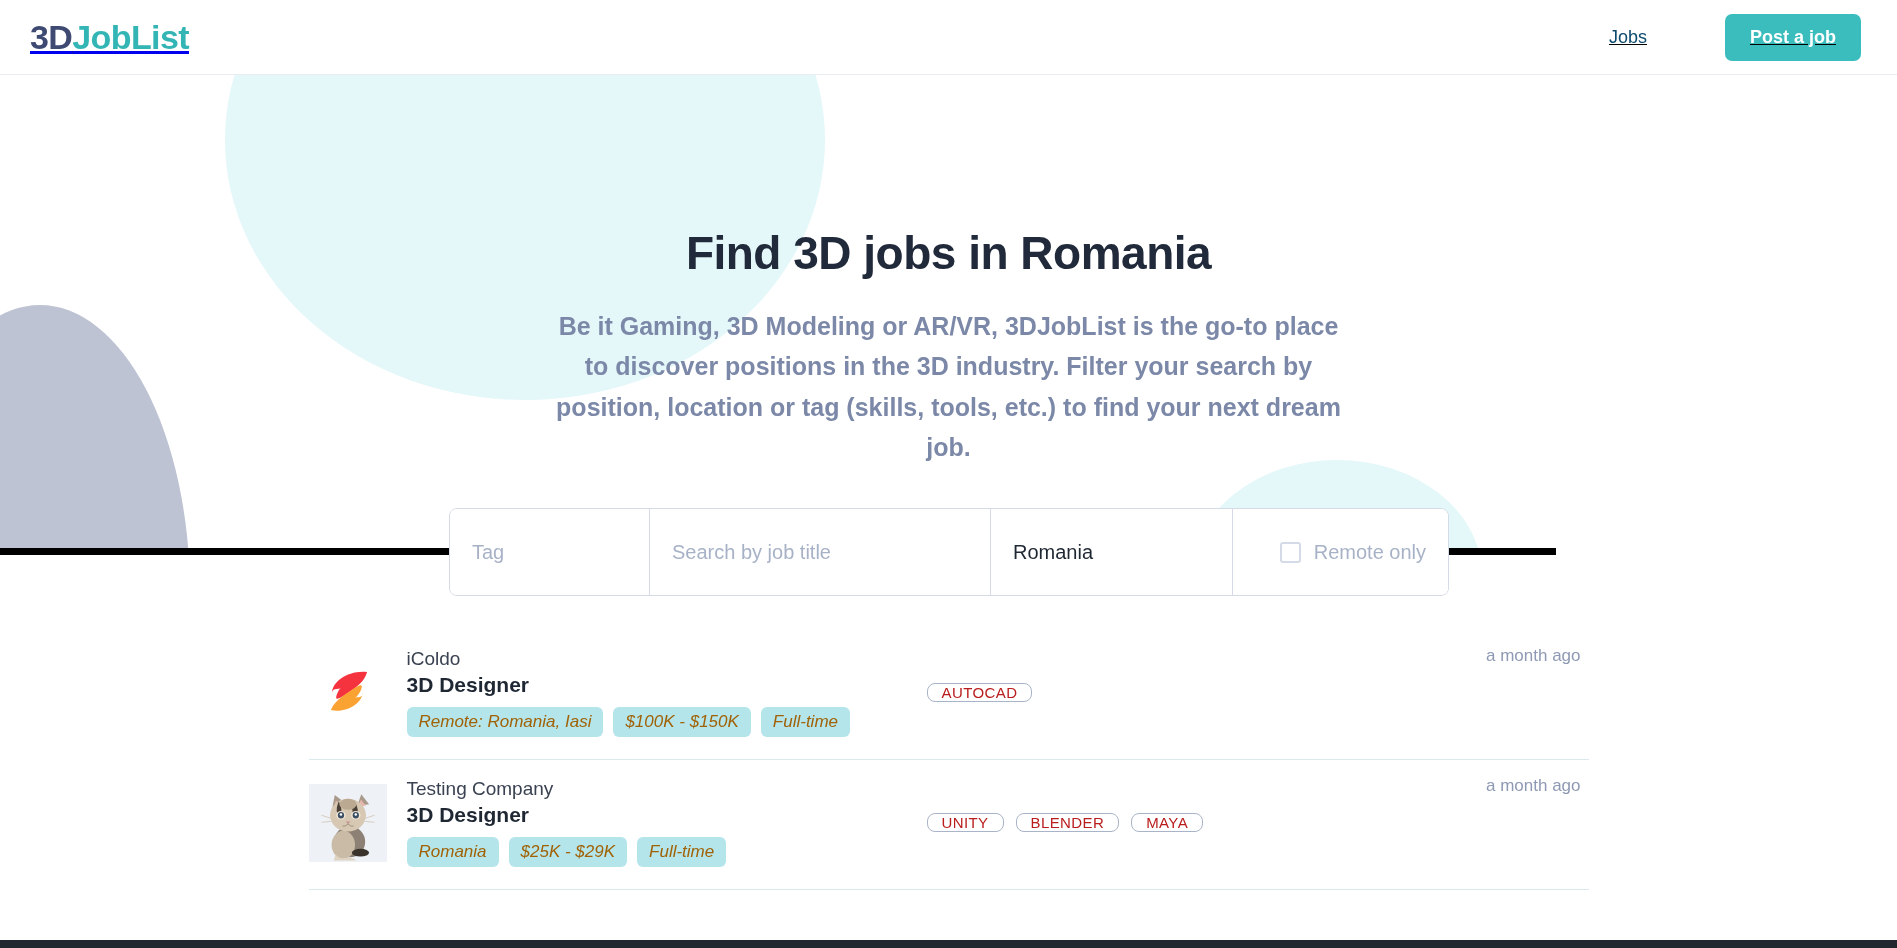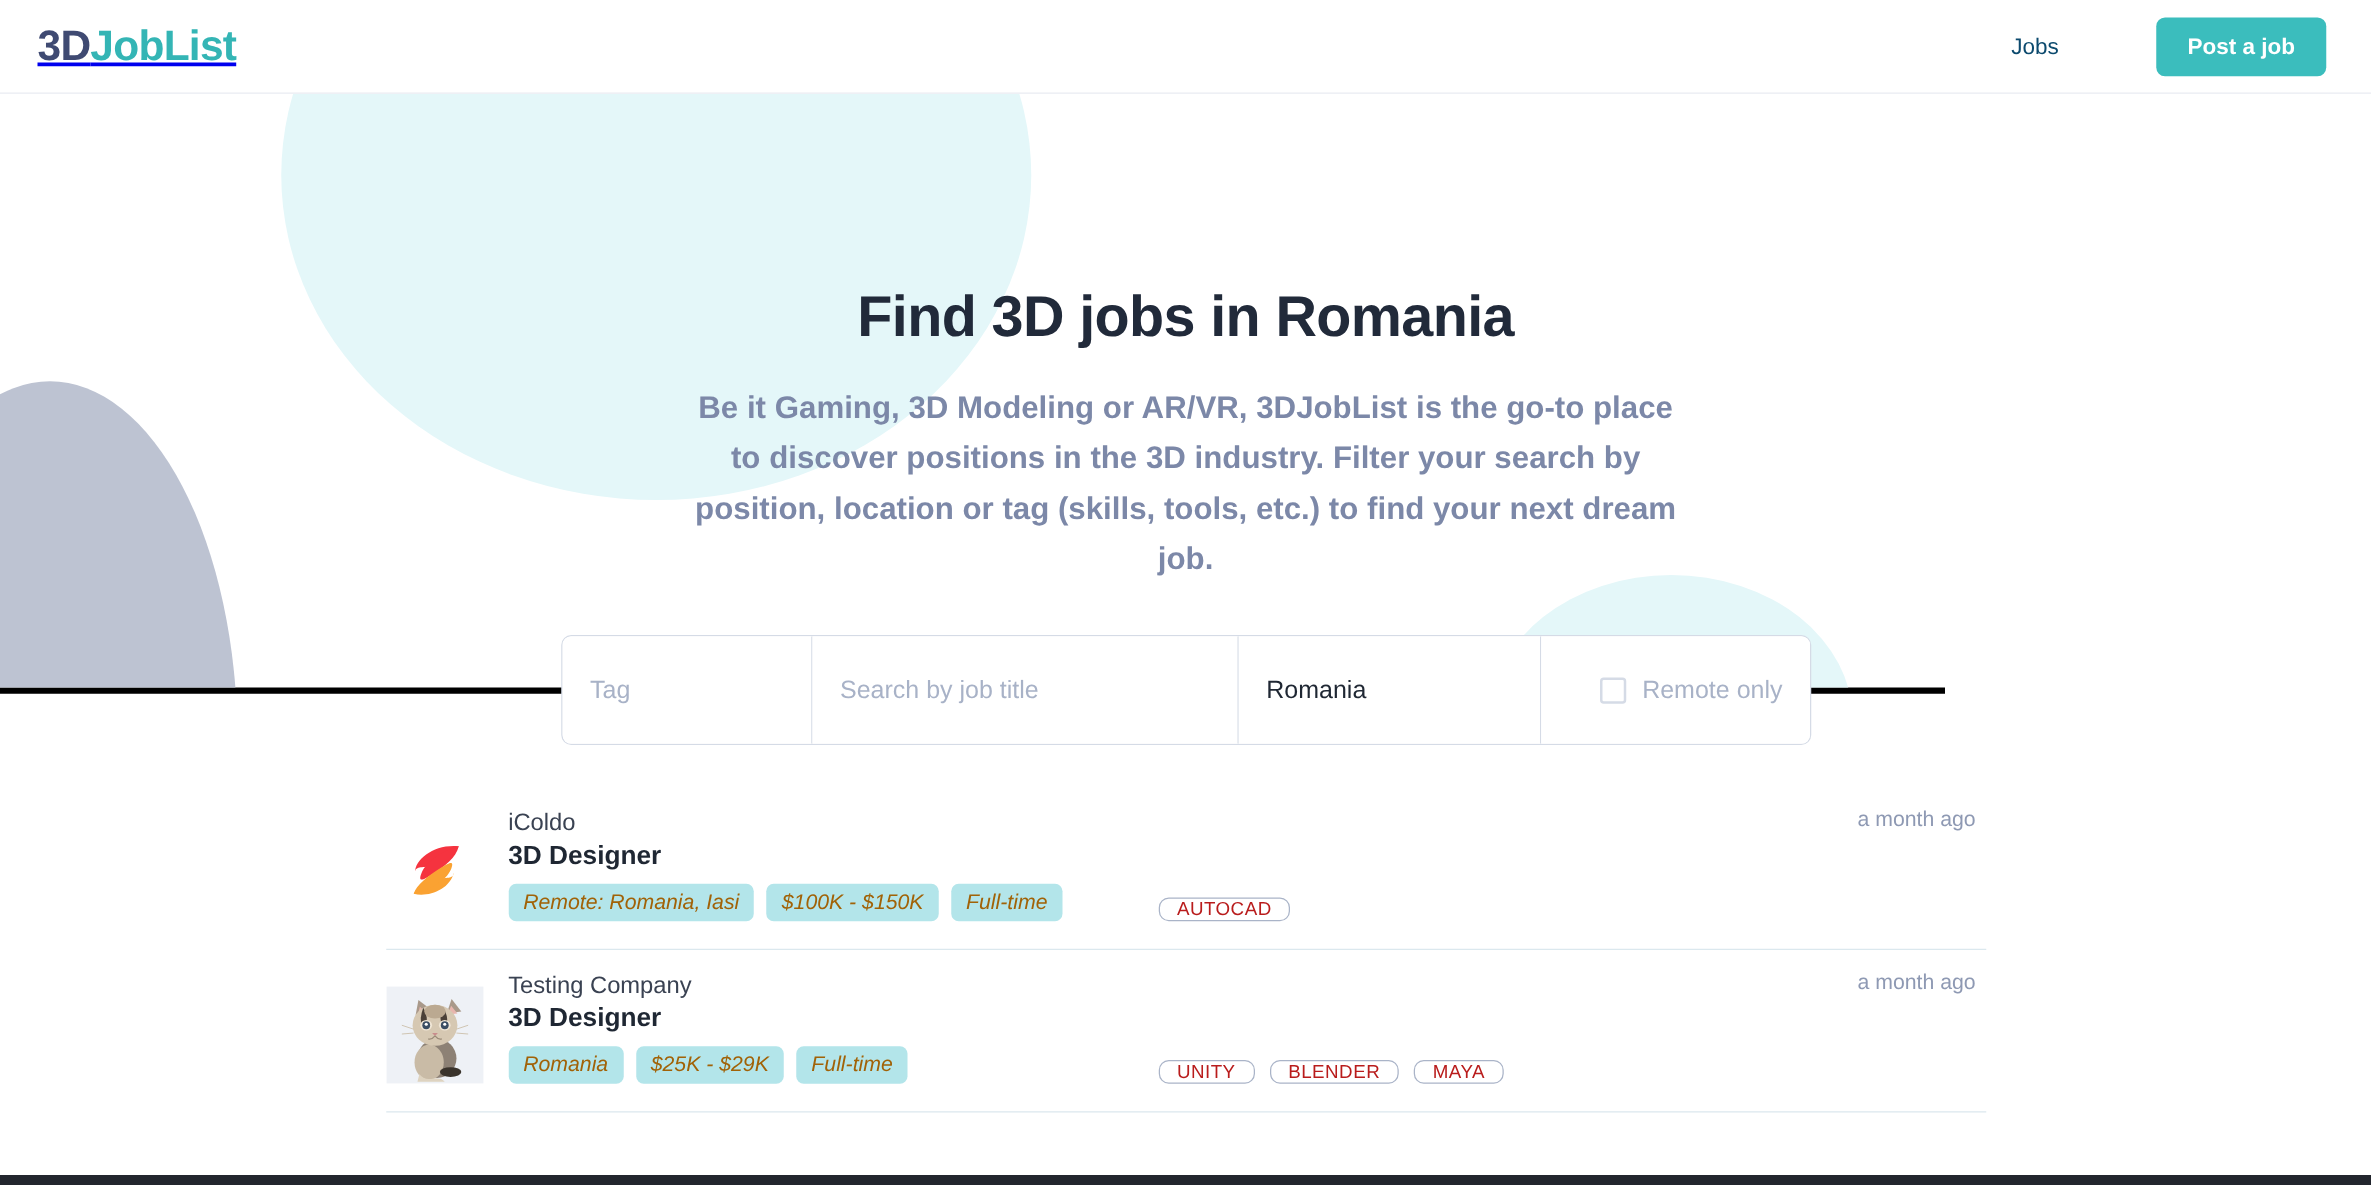--- a/index.html
+++ b/index.html
@@ -26,20 +26,21 @@
     top: 0; left: 0;
     width: 1897px;
     height: 75px;
     background: #ffffff;
     border-bottom: 1px solid #e9ecf2;
     display: flex;
     align-items: center;
     justify-content: space-between;
     padding: 0 36px 0 30px;
     z-index: 40;
+    text-decoration: underline;
   }
   .logo {
     font-size: 34px;
     font-weight: 700;
     letter-spacing: -0.6px;
     line-height: 1;
     white-space: nowrap;
     user-select: none;
   }
   .logo .l-3d   { color: #3f4a72; }
@@ -71,21 +72,21 @@
     margin-left: 44px;
   }
 
   
   .hero {
     position: absolute;
     top: 75px; left: 0;
     width: 1556px;
     height: 480px;
     background: #ffffff;
-    border-bottom: 5px solid #000000;
+    border-bottom: 7px solid #000000;
     overflow: hidden;
     z-index: 5;
   }
 
   .blob { position: absolute; }
   .blob-cyan-top {
     width: 600px; height: 520px;
     left: 225px; top: -195px;
     background: #e4f7f9;
     border-radius: 50%;
@@ -198,21 +199,21 @@
     width: 1897px;
     padding-top: 74px;
     background: #ffffff;
     z-index: 10;
   }
   .job-row {
     position: relative;
     width: 1280px;
     margin: 0 auto;
     display: flex;
-    align-items: flex-end;
+    align-items: center;
     padding: 18px 0 22px;
     border-bottom: 1px solid #dbe8ee;
   }
   .job-logo {
     width: 78px; height: 78px;
     flex: 0 0 78px;
     margin-right: 20px;
     display: flex;
     align-items: center;
     justify-content: center;

